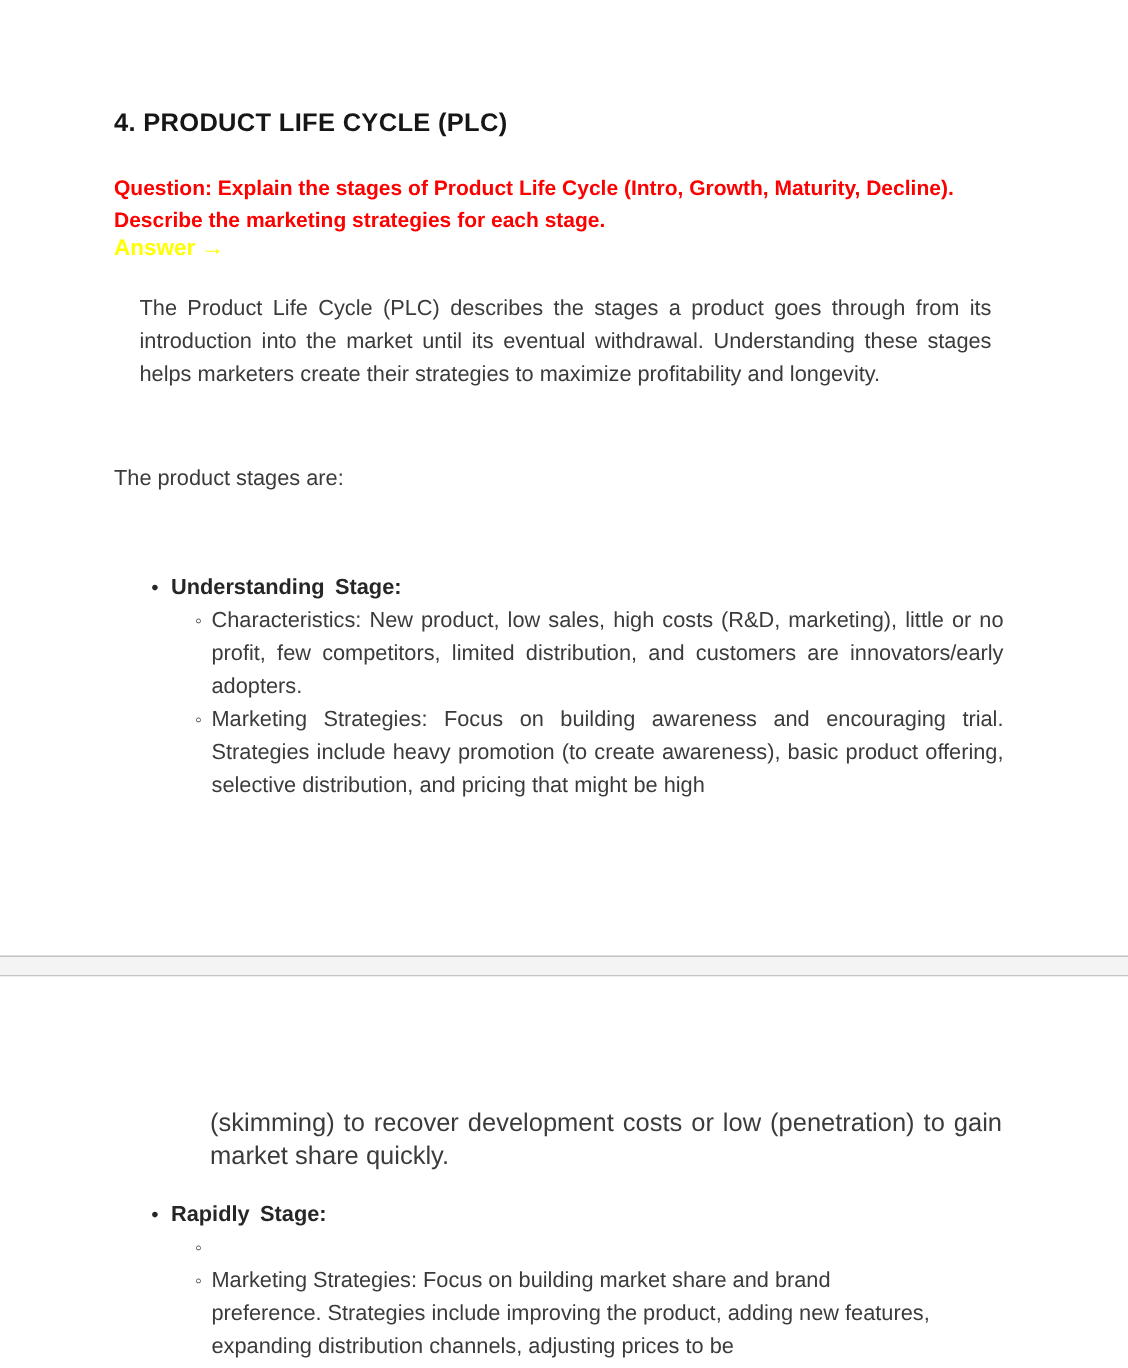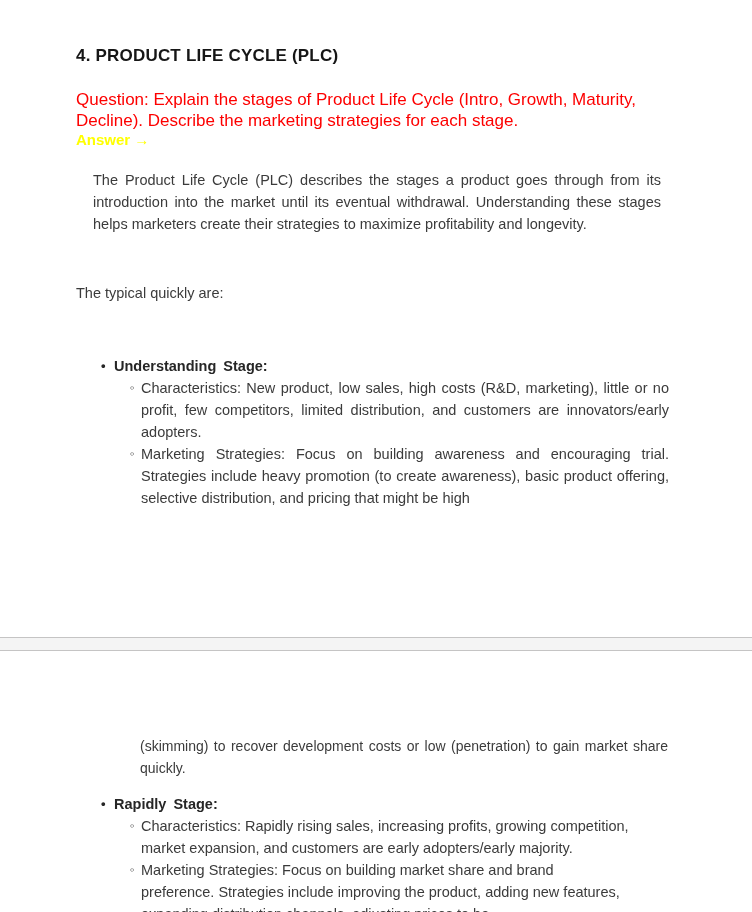--- a/index.html
+++ b/index.html
@@ -11,37 +11,37 @@
     width: 752px;
     height: 912px;
     overflow: hidden;
     font-family: "Liberation Sans", sans-serif;
     -webkit-font-smoothing: antialiased;
   }
   
   .page1 {
     box-sizing: border-box;
     height: 637px;
-    padding: 46px 70px 0 76px;
+    padding: 72px 70px 0 76px;
     background: #ffffff;
   }
   .doc-heading {
     margin: 0;
     font-size: 17px;
     line-height: 20px;
     font-weight: 600;
     letter-spacing: 0.2px;
     color: #161616;
   }
   .question {
     margin-top: 23px;
     max-width: 588px;
-    font-size: 17px;
+    font-size: 14px;
     line-height: 21px;
-    font-weight: 400;
+    font-weight: 700;
     color: #fd0000;
   }
   .answer {
     font-size: 15px;
     line-height: 18px;
     font-weight: 700;
     color: #ffff00;
   }
   .intro {
     margin: 20px 0 0 17px;
@@ -98,41 +98,41 @@
   
   .page2 {
     box-sizing: border-box;
     padding: 70px 70px 0 76px;
     background: #ffffff;
   }
   .continuation {
     margin-left: 64px;
     width: 528px;
     text-align: justify;
-    font-size: 14px;
+    font-size: 17px;
     line-height: 22px;
     color: #3b3b3b;
   }
   .page2 .stage-list { margin-top: 2px; }
   .page2 .l2 .txt { width: 490px; text-align: left; }
 </style>
 </head>
 <body>
 
 <div class="page1">
 
   <h1 class="doc-heading">4. PRODUCT LIFE CYCLE (PLC)</h1>
 
   <div class="question">Question: Explain the stages of Product Life Cycle (Intro, Growth, Maturity, Decline). Describe the marketing strategies for each stage.</div>
 
   <div class="answer">Answer →</div>
 
   <p class="intro">The Product Life Cycle (PLC) describes the stages a product goes through from its introduction into the market until its eventual withdrawal. Understanding these stages helps marketers create their strategies to maximize profitability and longevity.</p>
 
-  <div class="stages-lead">The typical quickly are:</div>
+  <div class="stages-lead">The product stages are:</div>
 
   <div class="stage-list">
 
     <div class="l1">
       <span class="bullet">•</span>
       <span class="l1-label">Understanding Stage:</span>
     </div>
 
     <div class="l2">
       <span class="bullet">◦</span>
@@ -155,21 +155,20 @@
 
   <div class="stage-list">
 
     <div class="l1">
       <span class="bullet">•</span>
       <span class="l1-label">Rapidly Stage:</span>
     </div>
 
     <div class="l2">
       <span class="bullet">◦</span>
-      <span class="txt"><span class="italic-label">Characteristics</span><span>: Rapidly rising sales, increasing profits, growing competition, market expansion, and customers are early adopters/early majority.</span></span>
     </div>
 
     <div class="l2">
       <span class="bullet">◦</span>
       <span class="txt"><span class="italic-label">Marketing Strategies</span><span>: Focus on building market share and brand preference. Strategies include improving the product, adding new features, expanding distribution channels, adjusting prices to be</span></span>
     </div>
 
   </div>
 </div>
 

